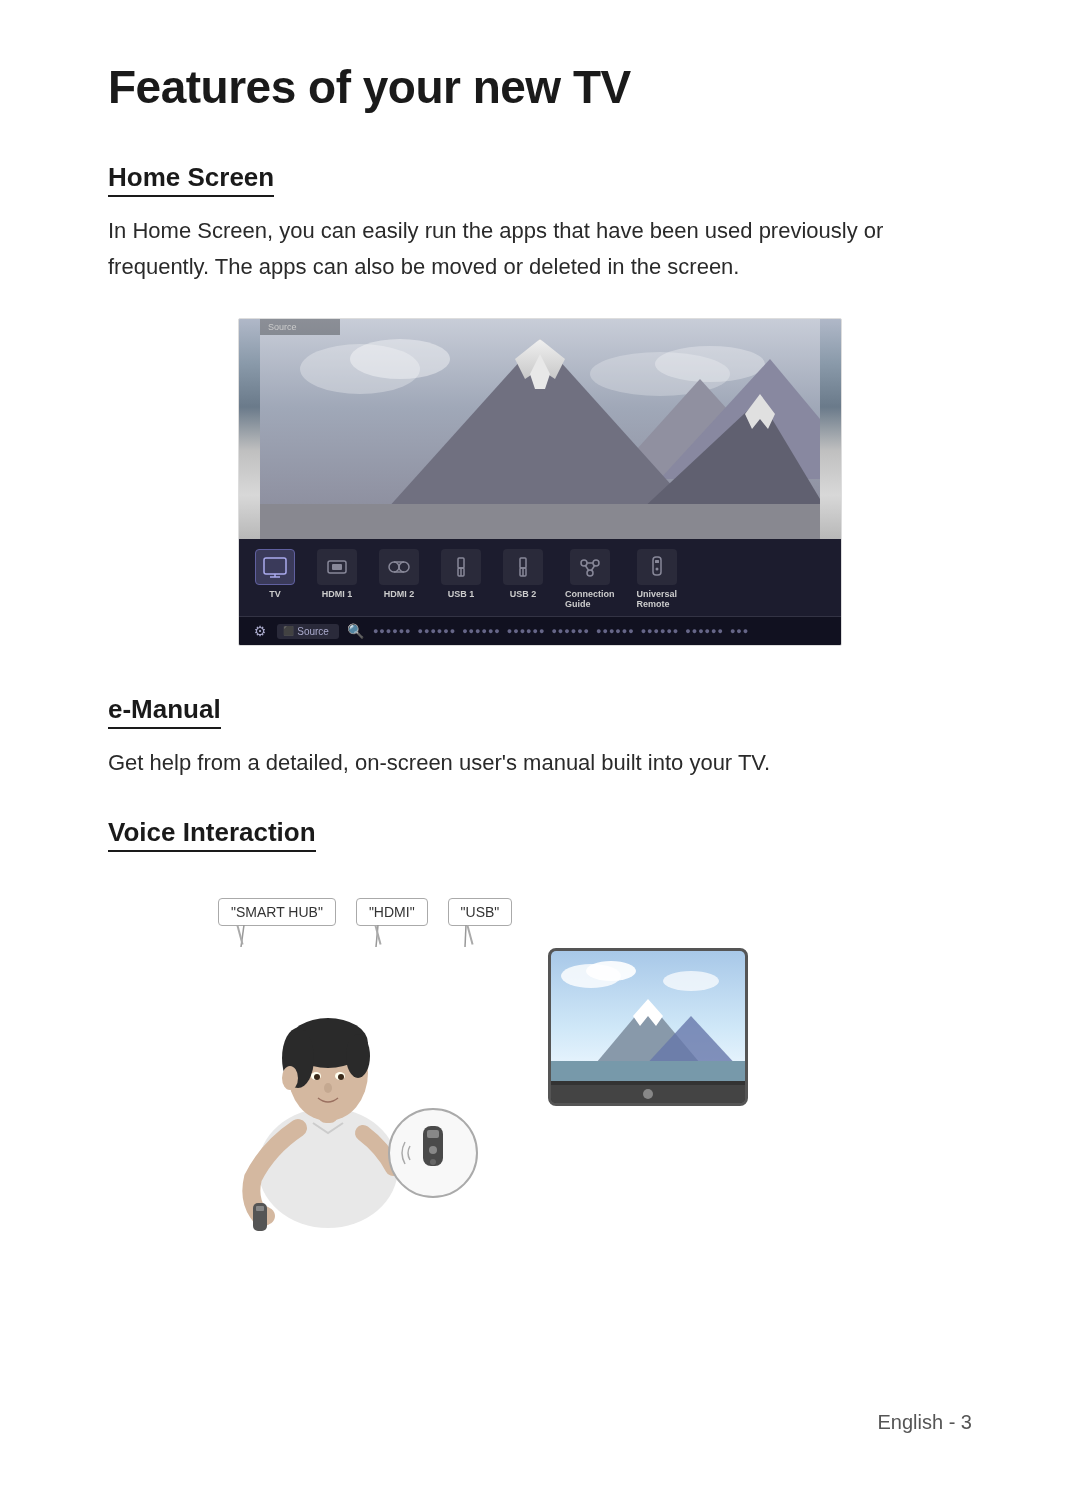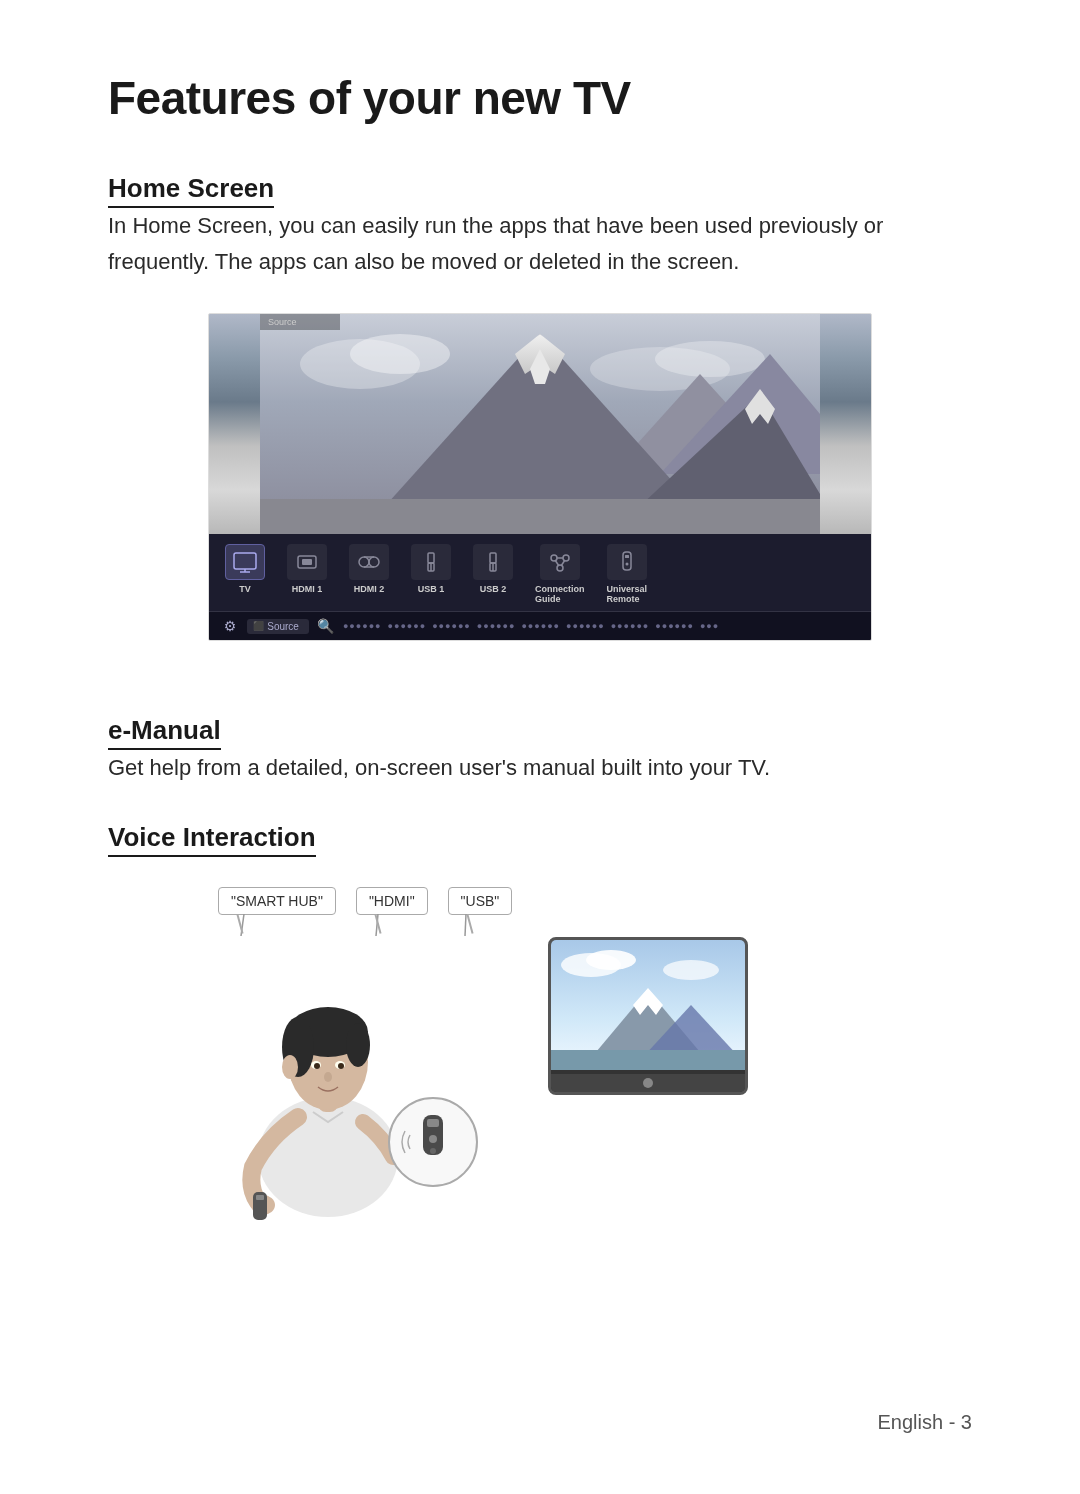--- a/index.html
+++ b/index.html
@@ -16,47 +16,47 @@
       min-height: 1494px;
       padding: 60px 108px 80px 108px;
     }
 
     .page-title {
       font-size: 46px;
       font-weight: 700;
       margin-bottom: 48px;
       color: #1a1a1a;
       letter-spacing: -0.5px;
-      margin-top: 11px;
     }
 
     .section {
       margin-bottom: 40px;
     }
 
     .section-heading {
       font-size: 26px;
       font-weight: 700;
       border-bottom: 2.5px solid #1a1a1a;
       display: inline-block;
       padding-bottom: 2px;
+      margin-bottom: 16px;
       color: #1a1a1a;
     }
 
     .section-text {
       font-size: 22px;
       line-height: 1.65;
       color: #2a2a2a;
       max-width: 860px;
     }
 
     
     .home-screen-image {
-      margin: 32px auto 74px auto;
-      width: 664px;
+      margin: 32px auto 48px auto;
+      width: 604px;
       border: 1px solid #ddd;
       border-radius: 2px;
       overflow: hidden;
       background: #e0dede;
     }
 
     
     .tv-screen-area {
       width: 100%;
       height: 220px;

